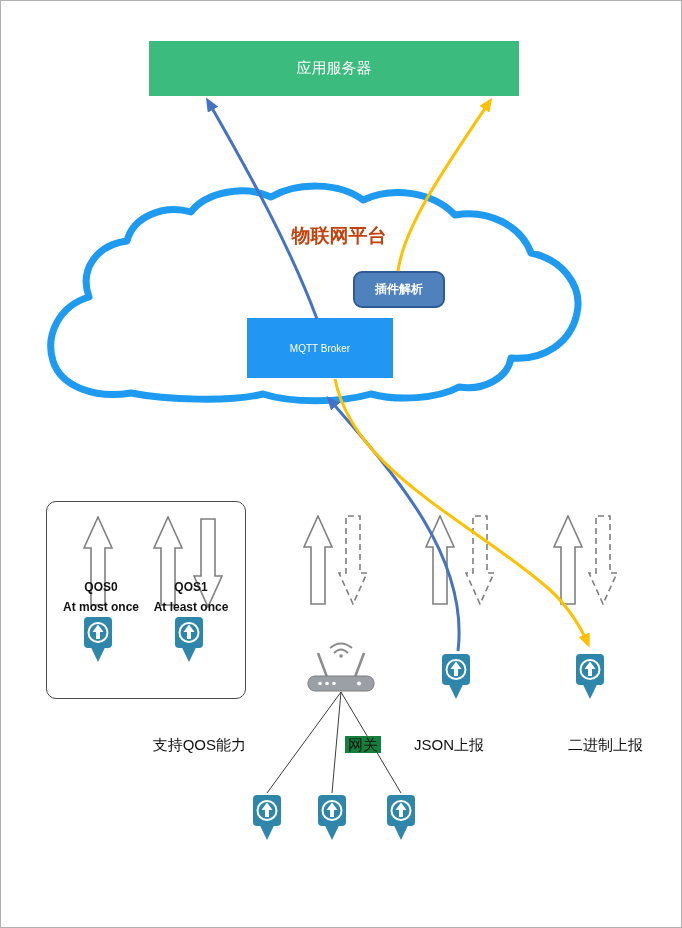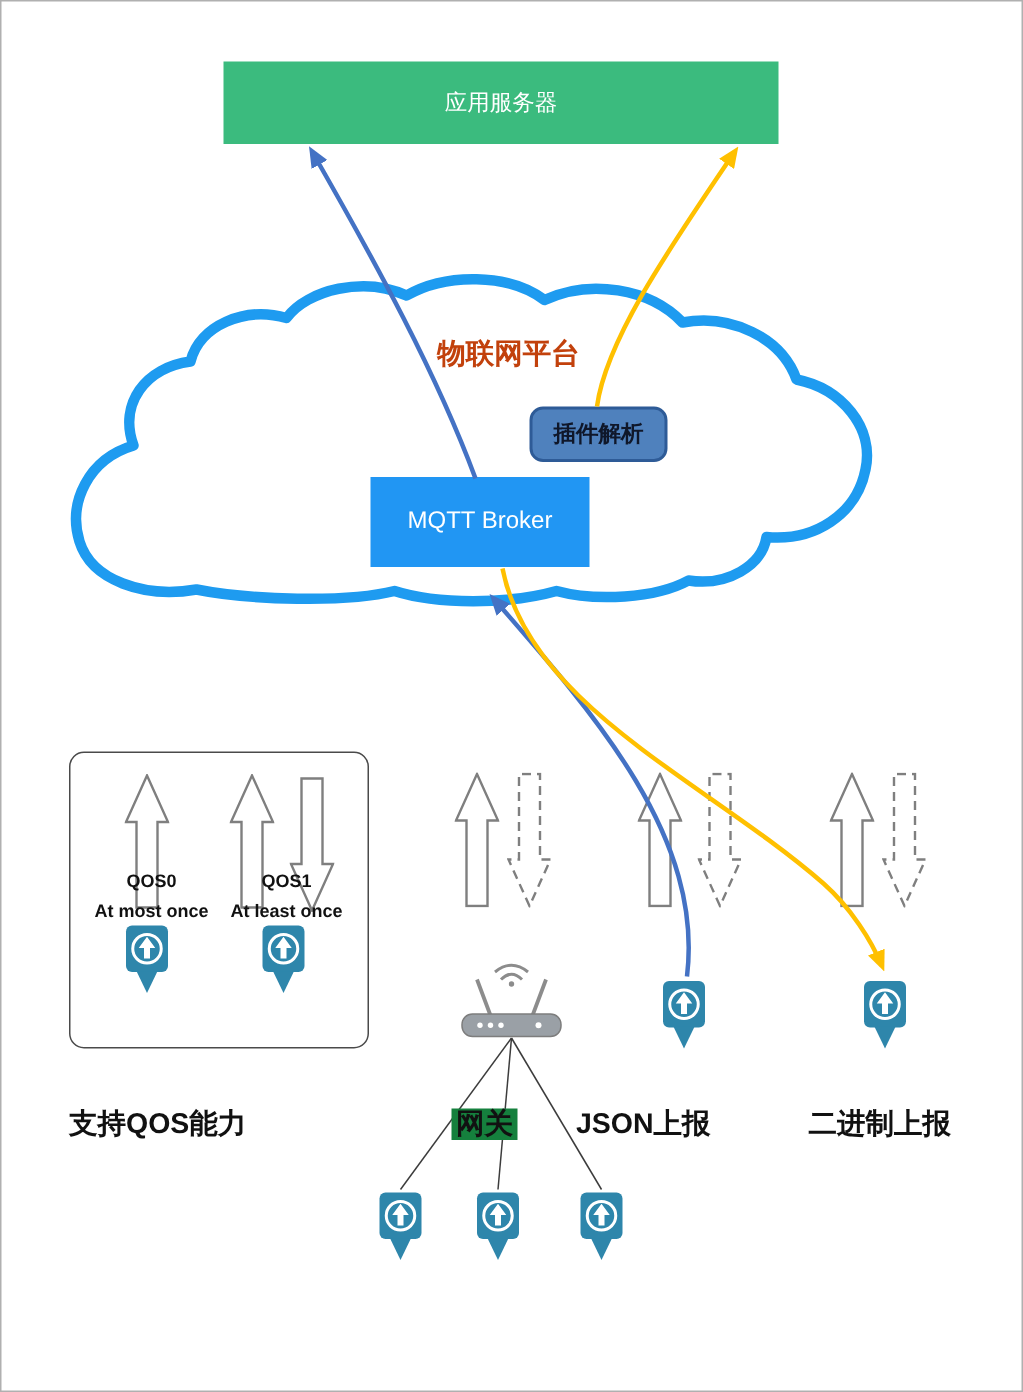--- a/index.html
+++ b/index.html
@@ -15,39 +15,39 @@
     left:148px;top:40px;width:370px;height:55px;background:#3bbb7e;
     color:#fff;font-size:15px;display:flex;align-items:center;justify-content:center;
   }
   
   .cloud-layer{left:0;top:0;width:682px;height:928px;pointer-events:none;}
   .iot-label{left:258px;top:222px;width:160px;text-align:center;
     font-size:19px;font-weight:bold;color:#c2410c;}
   .plugin-box{
     left:352px;top:270px;width:92px;height:37px;background:#4f81bd;
     border:2px solid #2e5b97;border-radius:9px;box-sizing:border-box;
-    color:#0f172a;font-size:15px;font-weight:bold;
+    color:#ffffff;font-size:12px;font-weight:bold;
     display:flex;align-items:center;justify-content:center;
   }
   .broker-box{
     left:246px;top:317px;width:146px;height:60px;background:#2196f3;
-    color:#fff;font-size:16px;display:flex;align-items:center;justify-content:center;
+    color:#fff;font-size:10px;display:flex;align-items:center;justify-content:center;
   }
   
   .arrow-layer{left:0;top:0;width:682px;height:928px;pointer-events:none;}
   
   .harrow{width:30px;height:90px;}
   .harrow polygon{fill:#fff;stroke:#7f7f7f;stroke-width:1.6;}
   .harrow.dashed polygon{stroke-dasharray:6 4;}
   
   .qos-box{left:45px;top:500px;width:200px;height:198px;border:1.5px solid #4a4a4a;
     border-radius:10px;box-sizing:border-box;}
   .qos-txt{font-weight:bold;font-size:12px;color:#111;text-align:center;margin-top:33px;}
   
-  .caption{font-weight:bold;font-size:19px;color:#111;text-align:left;}
+  .caption{font-weight:normal;font-size:15px;color:#111;text-align:right;}
   .caption .bg{background:#15803d;padding:0 3px;}
   
   .pin{width:34px;height:48px;}
 </style>
 </head>
 <body>
 
 <div class="canvas">
 
   <svg class="abs cloud-layer" viewBox="0 0 682 928">

